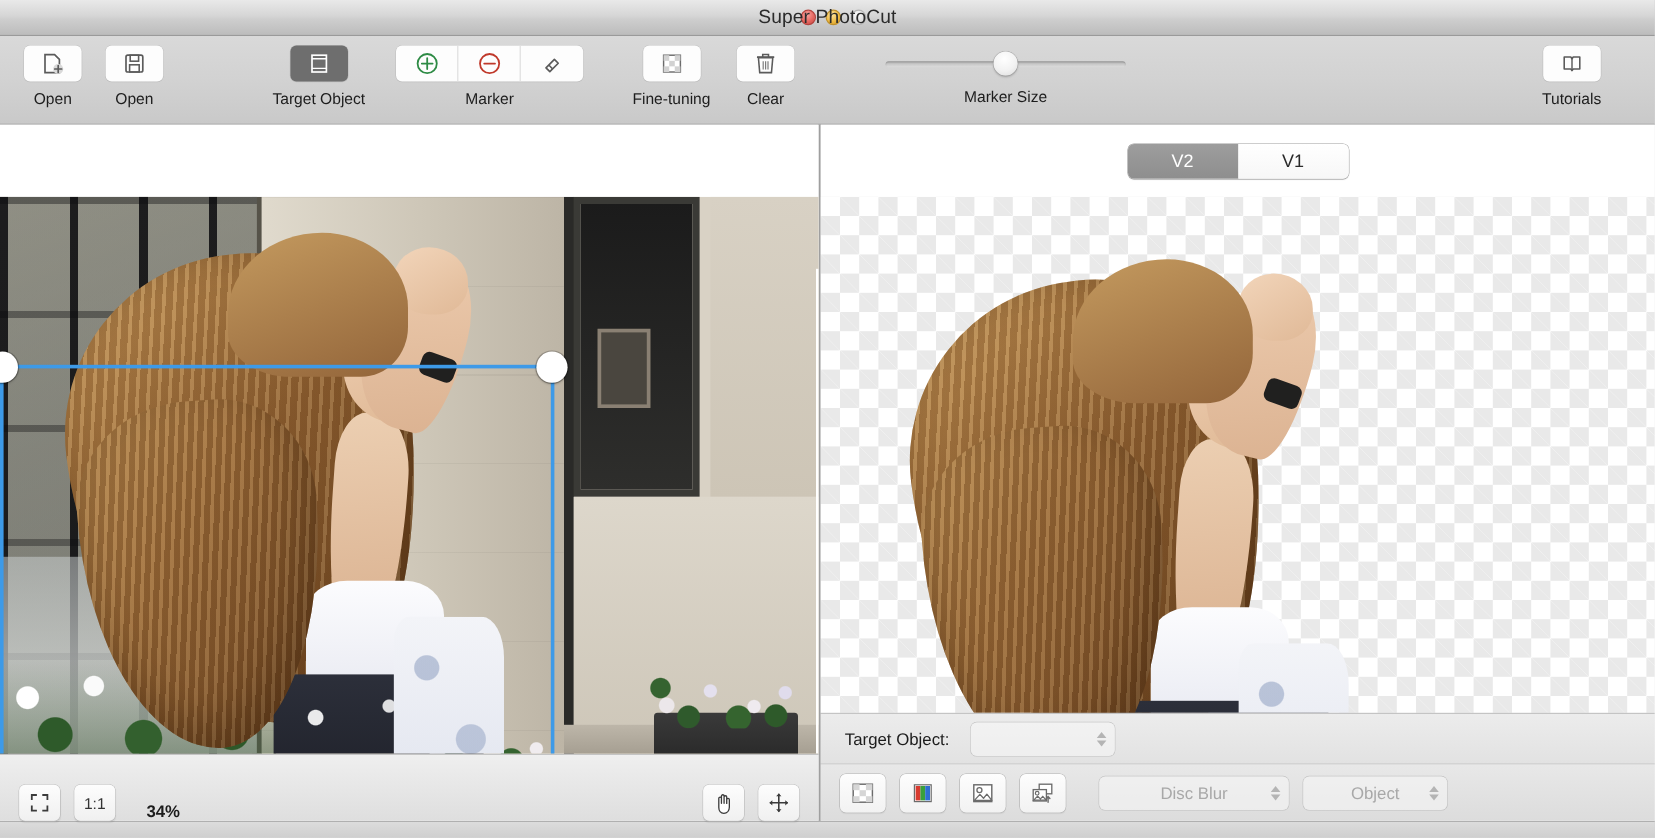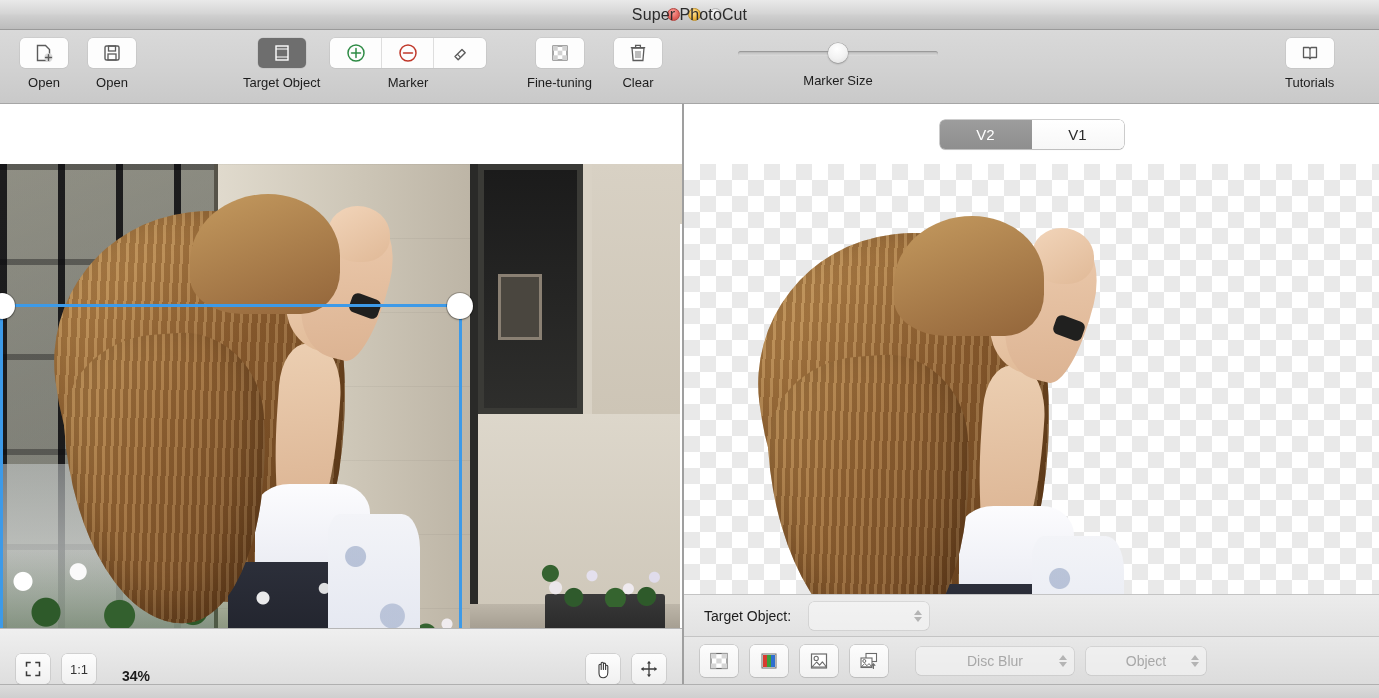--- a/index.html
+++ b/index.html
@@ -416,21 +416,21 @@
       <div class="tbtn single">
         <svg width="20" height="20" viewBox="0 0 20 20">
           <rect x="3" y="3" width="14" height="14" rx="1.5" fill="none" stroke="#5b5b5b" stroke-width="1.4"></rect>
           <rect x="6.5" y="3" width="7" height="5" fill="none" stroke="#5b5b5b" stroke-width="1.3"></rect>
           <rect x="6" y="11" width="8" height="6" fill="none" stroke="#5b5b5b" stroke-width="1.3"></rect>
         </svg>
       </div>
       <div class="tbtn-label">Open</div>
     </div>
 
-    <div class="tool-item" style="left:243px; top:8px;">
+    <div class="tool-item" style="left:227px; top:8px;">
       <div class="tbtn single active">
         <svg width="20" height="20" viewBox="0 0 20 20">
           <rect x="4" y="3" width="12" height="14" fill="none" stroke="#ffffff" stroke-width="1.4"></rect>
           <path d="M4 6h12M4 14h12" stroke="#ffffff" stroke-width="1.2"></path>
         </svg>
       </div>
       <div class="tbtn-label">Target Object</div>
     </div>
 
     <div class="tool-item" style="left:330px; top:8px;">

